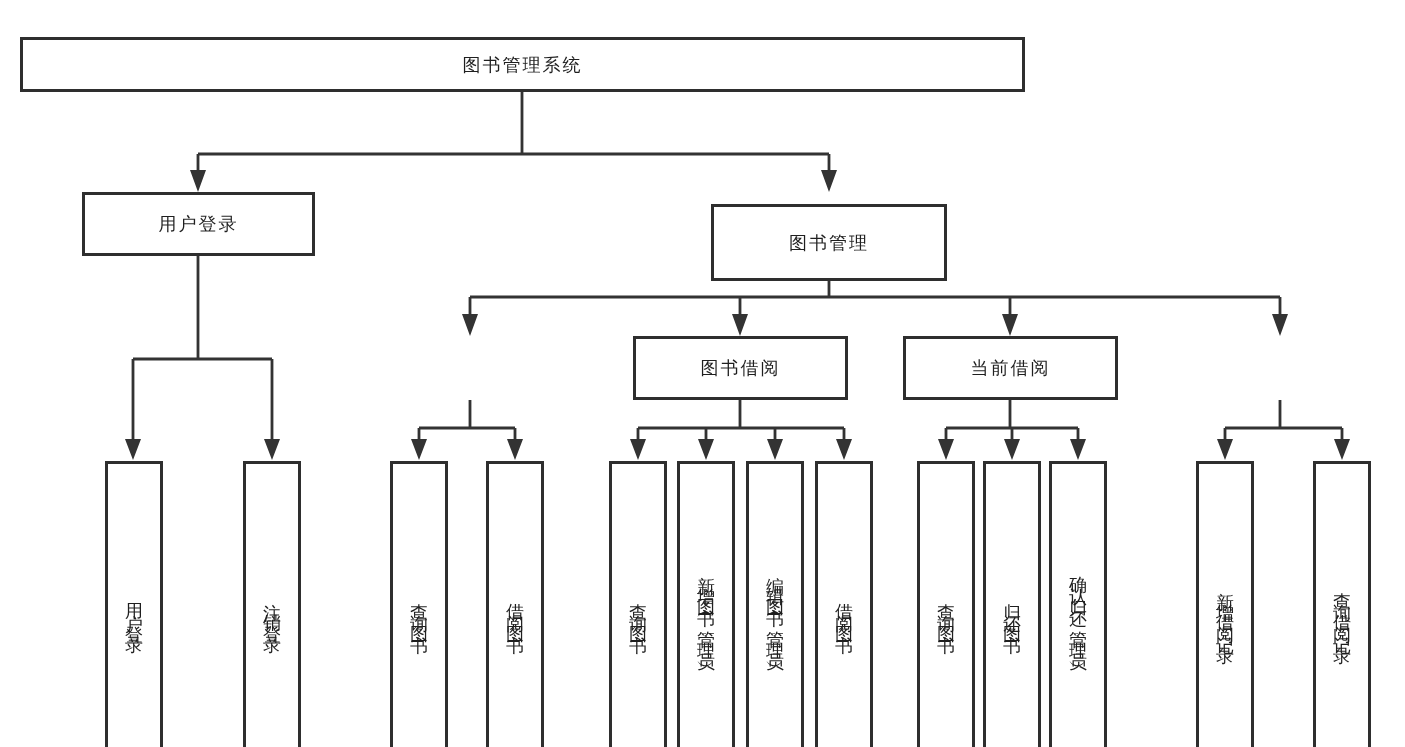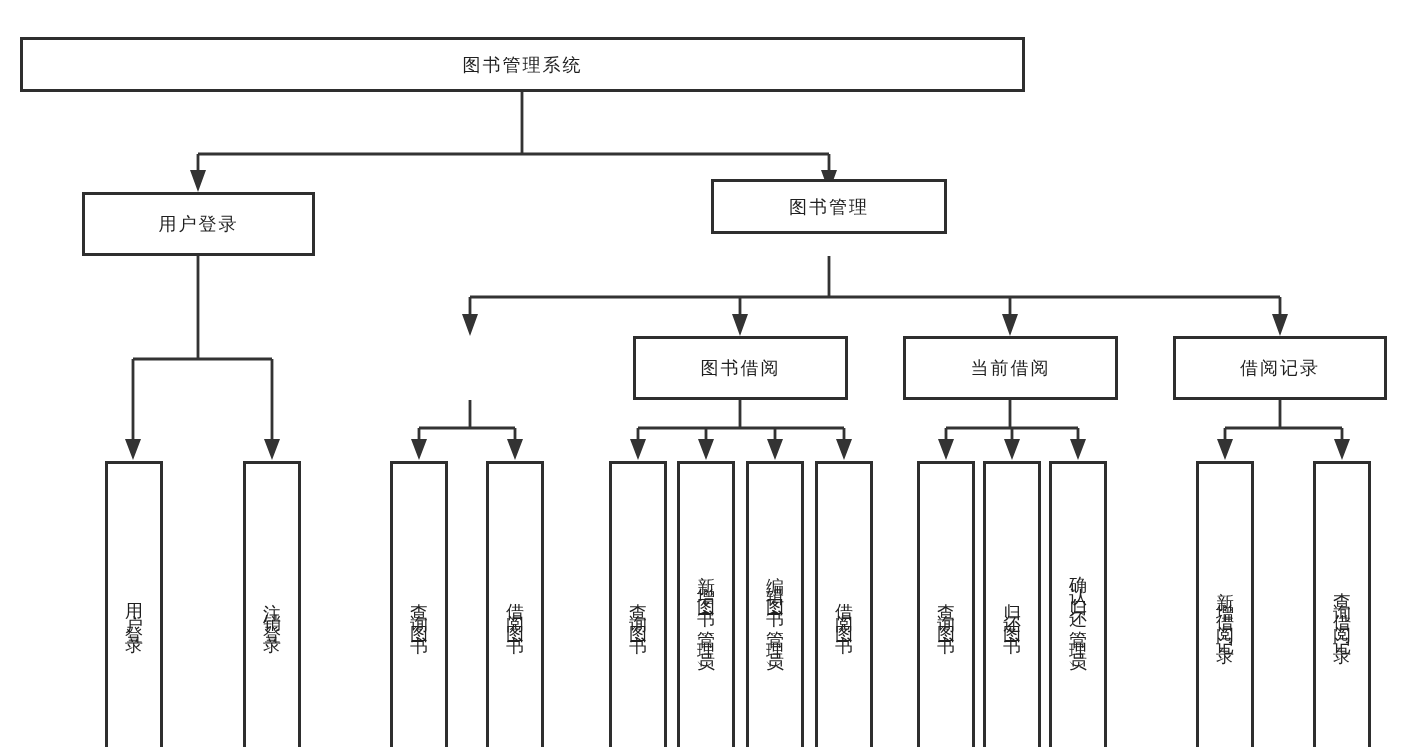--- a/index.html
+++ b/index.html
@@ -104,32 +104,29 @@
       M1334 415 L1350 415 L1342 436 Z"></path>
   </svg>
 
   <div class="box" style="left:20px;top:13px;width:1005px;height:55px">
     <span class="hlabel">图书管理系统</span>
   </div>
 
   <div class="box" style="left:82px;top:168px;width:233px;height:64px">
     <span class="hlabel">用户登录</span>
   </div>
-  <div class="box" style="left:711px;top:155px;width:236px;height:55px">
+  <div class="box" style="left:711px;top:180px;width:236px;height:77px">
     <span class="hlabel">图书管理</span>
   </div>
 
   <div class="box" style="left:903px;top:312px;width:215px;height:64px">
     <span class="hlabel">当前借阅</span>
   </div>
   <div class="box" style="left:633px;top:312px;width:215px;height:64px">
     <span class="hlabel">图书借阅</span>
-  </div>
-  <div class="box" style="left:1173px;top:312px;width:214px;height:64px">
-    <span class="hlabel">借阅记录</span>
   </div>
 
   <div class="box" style="left:105px;top:437px;width:58px;height:300px">
     <span class="vlabel">用户登录</span>
   </div>
   <div class="box" style="left:243px;top:437px;width:58px;height:300px">
     <span class="vlabel">注销登录</span>
   </div>
 
   <div class="box" style="left:390px;top:437px;width:58px;height:300px">

